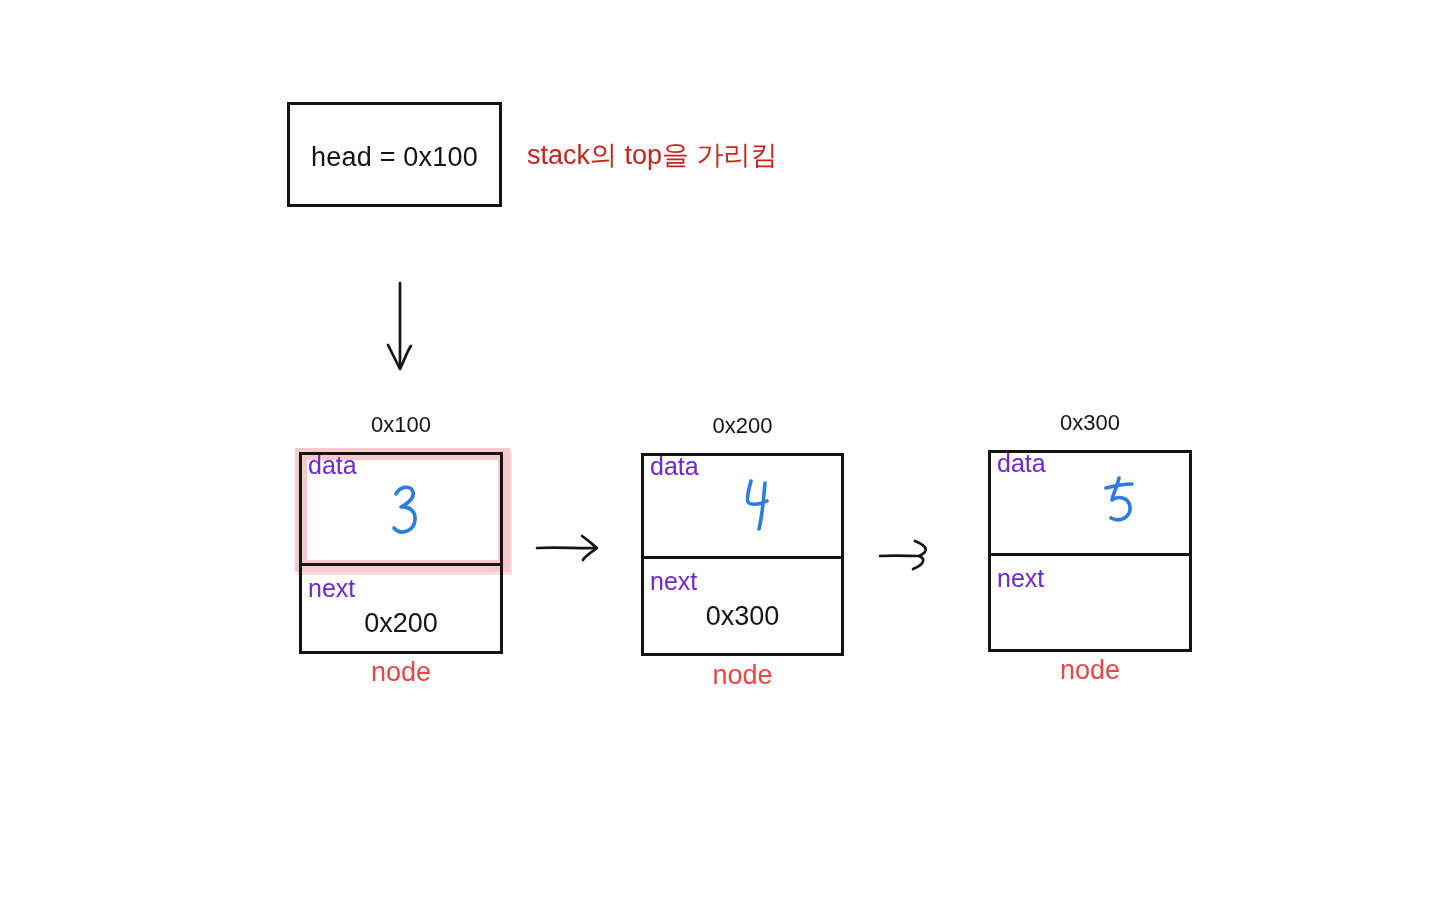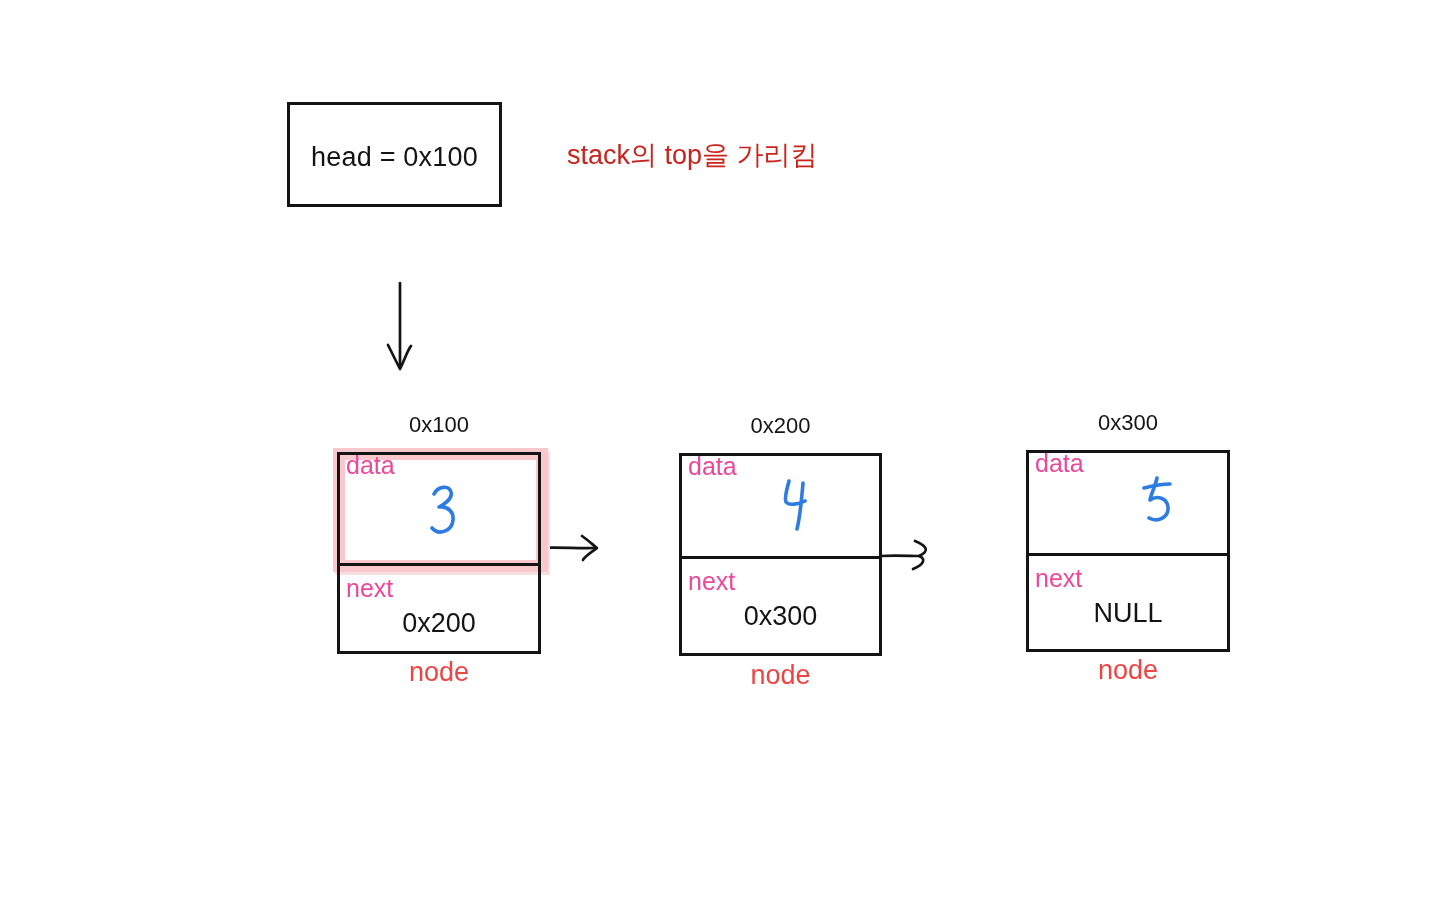--- a/index.html
+++ b/index.html
@@ -38,32 +38,31 @@
     font-size: 27px;
     color: #141414;
   }
   
   .annotation {
     position: absolute;
     left: 527px; top: 137px;
     font-size: 27px;
     color: #c8241e;
     white-space: nowrap;
-    margin-left: 40px;
   }
   
   .arrows-svg {
     position: absolute;
     left: 0; top: 0;
     width: 1440px; height: 900px;
     z-index: 0;
     pointer-events: none;
   }
   
-  .node { position: absolute; margin-left: 38px; }
+  .node { position: absolute; }
   .node .addr {
     position: absolute;
     left: 0; top: -31px;
     width: 100%;
     text-align: center;
     font-size: 22px;
     color: #141414;
   }
   .node .box {
     position: relative;
@@ -83,21 +82,21 @@
     left: 0; right: 0; bottom: 0;
     height: 3px;
     background: #141414;
     z-index: 3;
   }
   .field-label {
     position: relative;
     display: block;
     margin: 9px 0 0 9px;
     font-size: 25px;
-    color: #ec4899;
+    color: #6d28d9;
     z-index: 2;
     line-height: 1.05;
   }
   .next-value {
     position: relative;
     text-align: center;
     margin-top: 7px;
     font-size: 27px;
     color: #141414;
     z-index: 2;
@@ -222,19 +221,18 @@
       <div class="cell data">
 
         <span class="field-label">data</span>
         <svg class="digit-svg" width="44" height="62" viewBox="0 0 44 62">
             <path d="M8 16 C16 14 25 12 34 12 M21 6 C19 15 15 22 14 28 C21 23 31 26 32 35 C33 45 22 51 13 46" fill="none" stroke="#2d7ce2" stroke-width="3.6" stroke-linecap="round" stroke-linejoin="round"></path>
           </svg>
         <div class="divider"></div>
       </div>
       <div class="cell next">
         <span class="field-label">next</span>
-        <div class="next-value">NULL</div>
       </div>
     </div>
     <div class="caption">node</div>
   </div>
 
 </div>
 
 </body></html>

